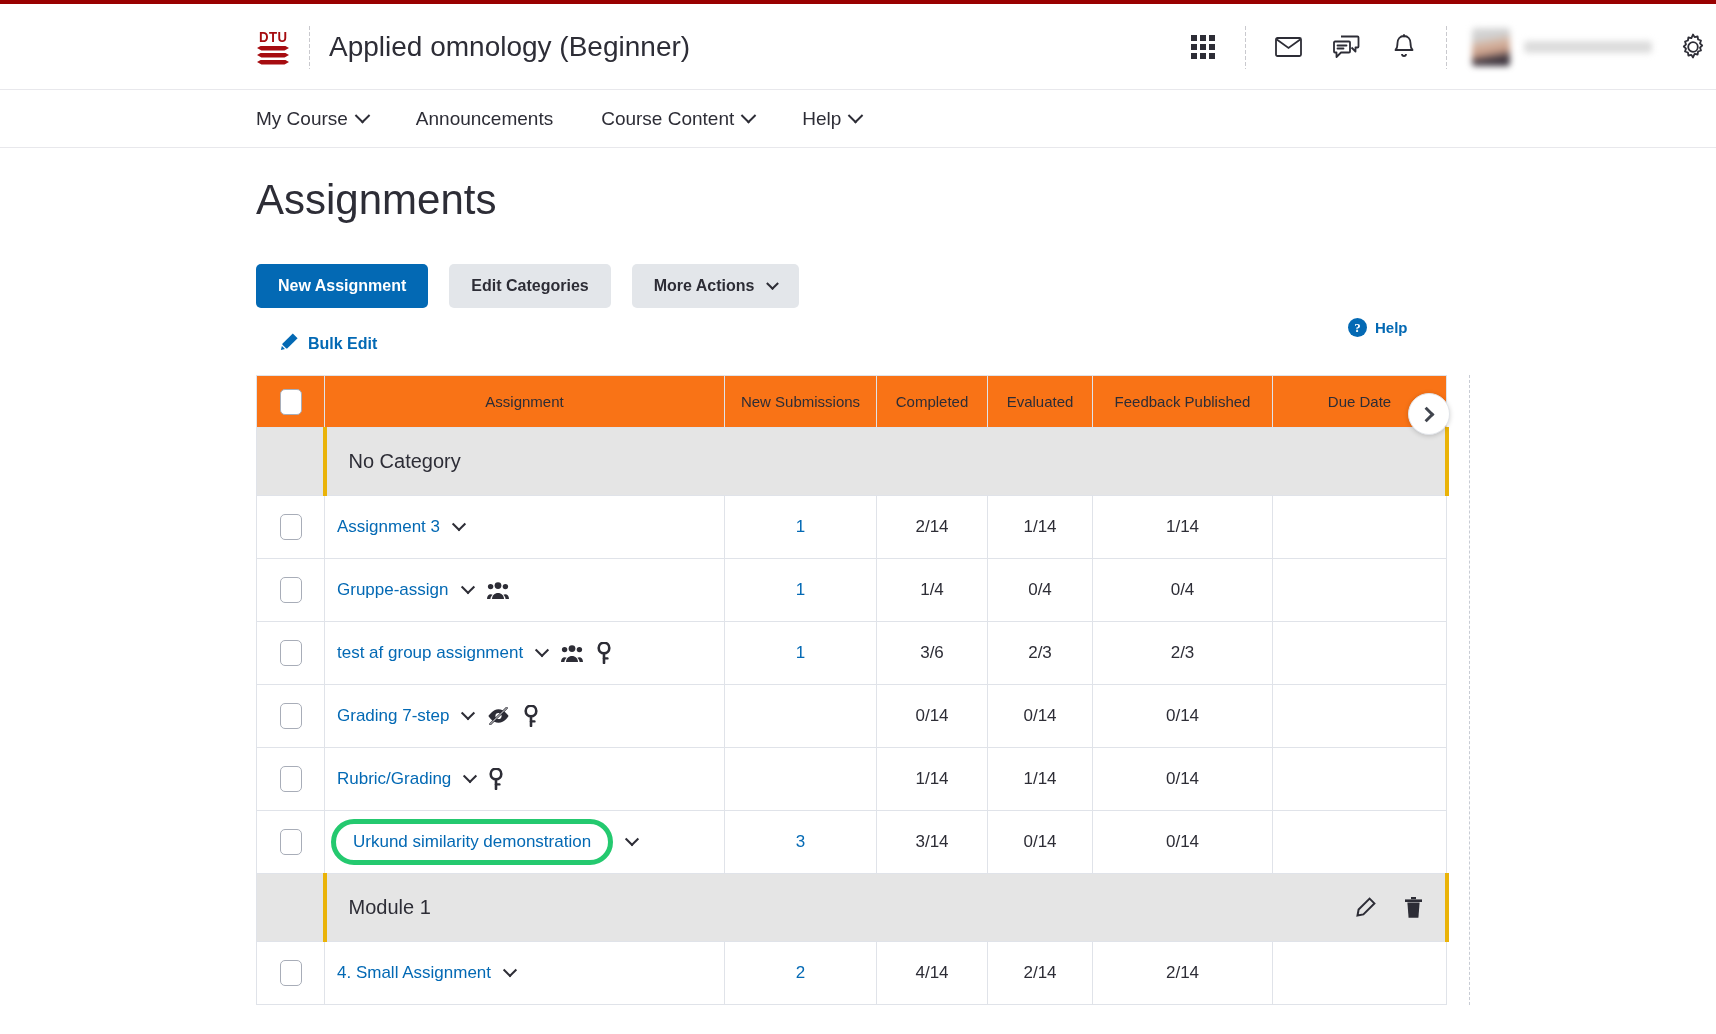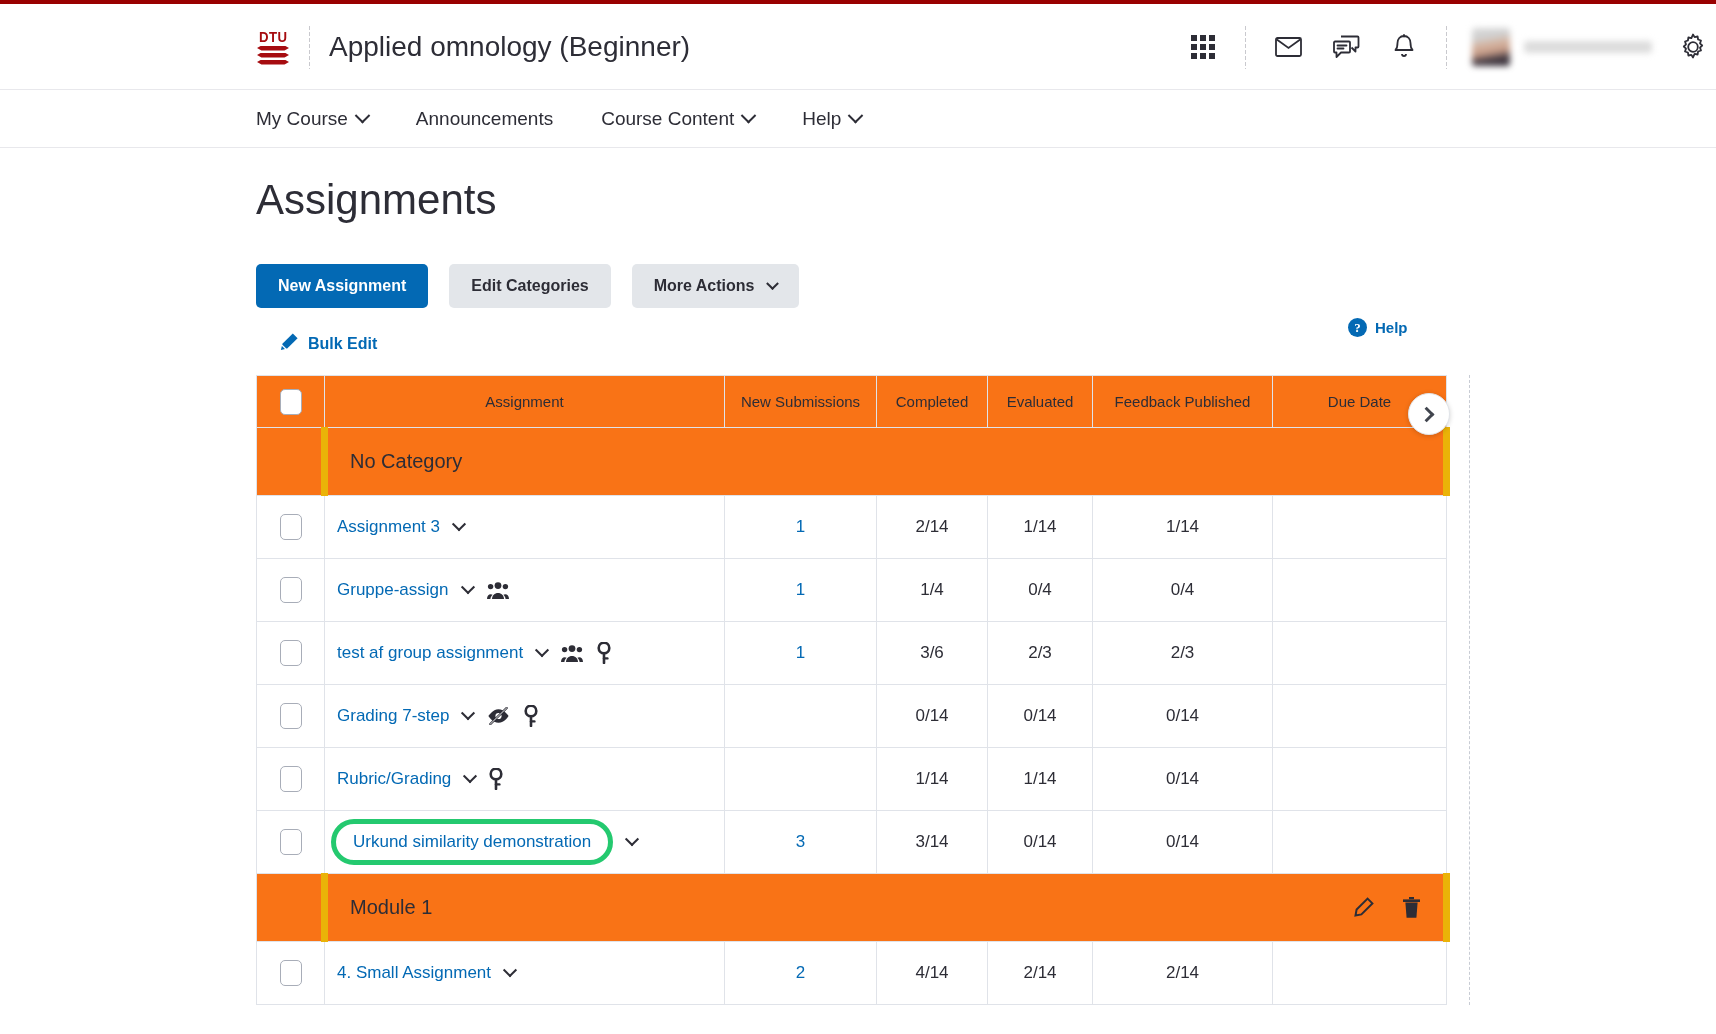--- a/index.html
+++ b/index.html
@@ -273,23 +273,23 @@
     border-right: 2.4px solid #2d2d36;
     border-bottom: 2.4px solid #2d2d36;
     transform: rotate(45deg) translate(-2px,-2px);
     cursor: pointer;
     flex: none;
   }
   .count-link { color: #0369b4; cursor: pointer; }
 
   tr.group-row td {
     height: 68px;
-    background: #f97316;
+    background: #e5e5e5;
     border-left: 1px solid #e0e3e9;
-    border-right: 7px solid #eab308;
+    border-right: 4px solid #eab308;
   }
   .group-inner {
     display: flex;
     align-items: center;
     padding-left: 22px;
     padding-right: 22px;
   }
   .group-name { font-size: 20px; color: #2d2d36; }
   .group-actions { margin-left: auto; display: flex; gap: 28px; align-items: center; }
 

